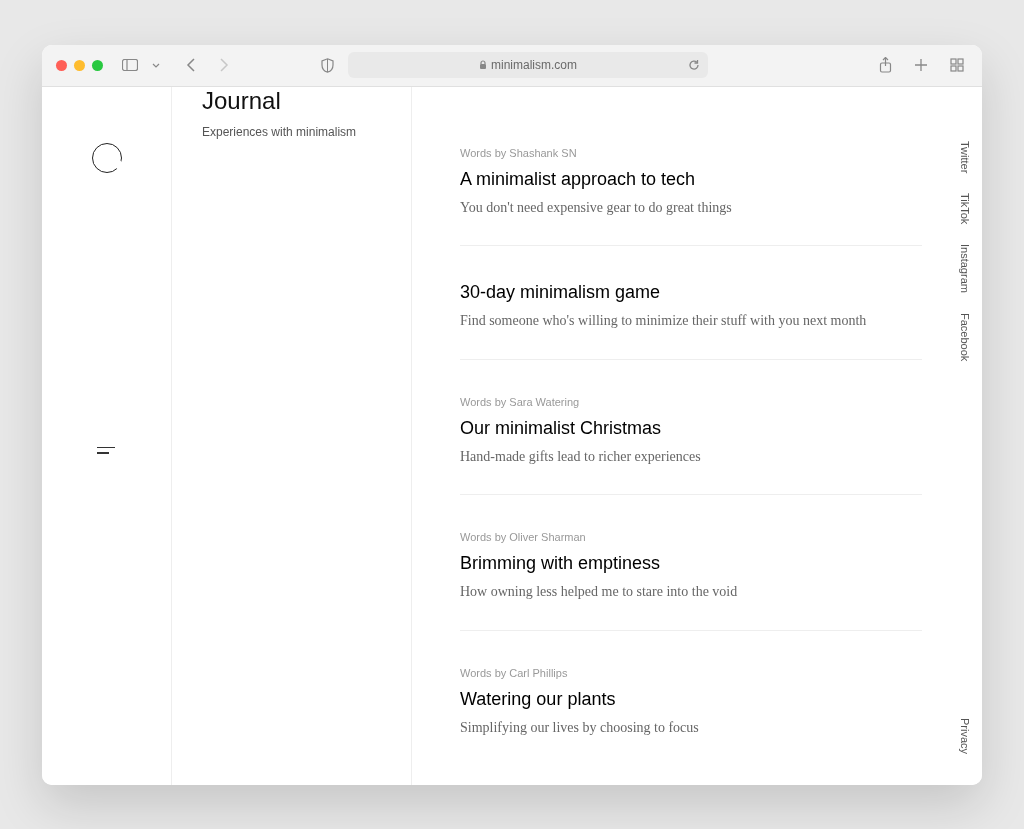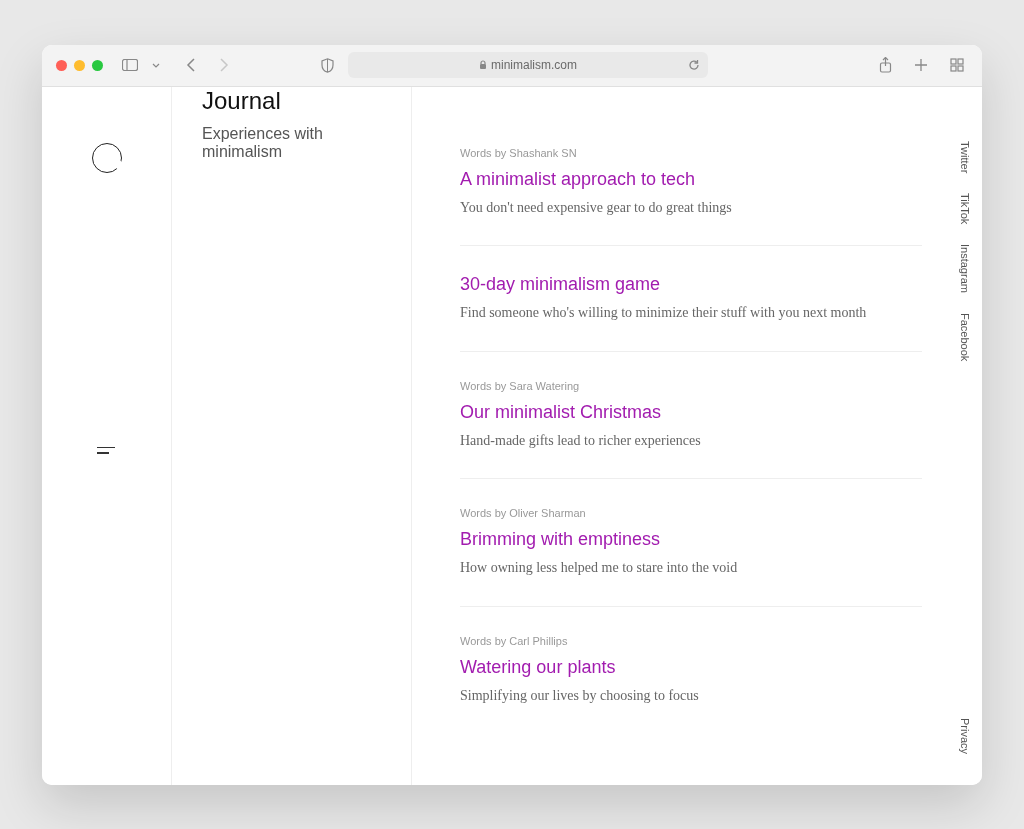--- a/index.html
+++ b/index.html
@@ -103,35 +103,35 @@
     .hamburger span:nth-child(2) { width: 12px; }
 
     .col-title {
       width: 240px;
       border-right: 1px solid #eee;
       display: flex;
       flex-direction: column;
       padding: 0 24px 0 30px;
     }
     .section-title { font-size: 24px; font-weight: 400; color: #111; margin-bottom: 10px; }
-    .section-sub { font-size: 16px; color: #555; }
+    .section-sub { font-size: 12px; color: #555; }
 
     .col-articles {
       flex: 1;
       padding: 60px 60px 0 48px;
       overflow: hidden;
     }
     .article {
       padding-bottom: 28px;
-      margin-bottom: 28px;
+      margin-bottom: 36px;
       border-bottom: 1px solid #eee;
     }
     .article:last-child { border-bottom: none; }
     .byline { font-size: 11px; color: #999; margin-bottom: 10px; }
-    .headline { font-size: 18px; color: #a21caf; font-weight: 400; margin-bottom: 8px; }
+    .headline { font-size: 18px; color: #000000; font-weight: 400; margin-bottom: 8px; }
     .excerpt { font-size: 14px; color: #666; line-height: 1.4; font-family: Liberation Serif, serif; }
 
     .rail {
       position: absolute;
       right: 0;
       top: 0;
       bottom: 0;
       width: 34px;
       display: flex;
       flex-direction: column;

